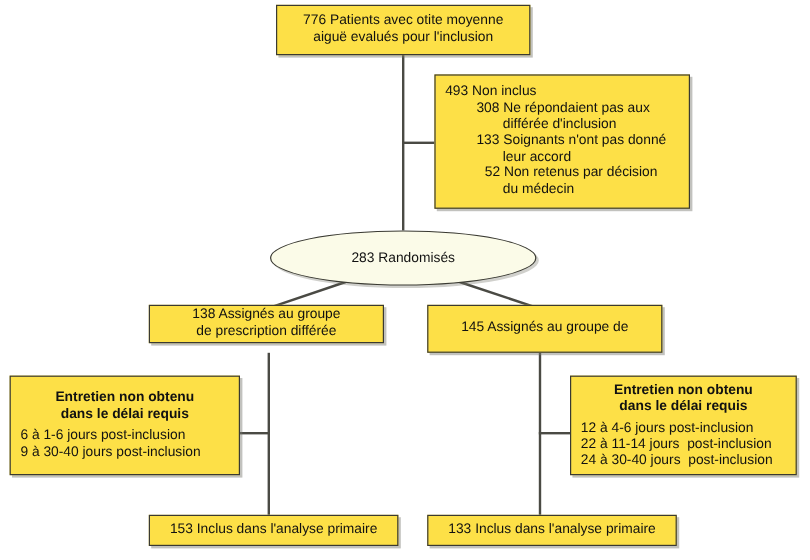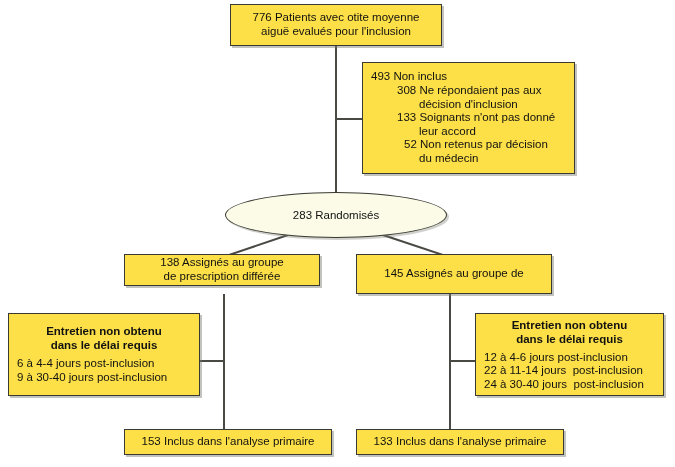--- a/index.html
+++ b/index.html
@@ -65,21 +65,21 @@
   </svg>
 
   <div class="box center pad-c" style="left:230px;top:4px;width:212px;height:42px;">
     <div class="line">776 Patients avec otite moyenne</div>
     <div class="line">aiguë evalués pour l'inclusion</div>
   </div>
 
   <div class="box left pad-l" style="left:362px;top:62px;width:213px;height:112px;">
     <div class="line">493 Non inclus</div>
     <div class="line" style="padding-left:26px;">308 Ne répondaient pas aux</div>
-    <div class="line" style="padding-left:48px;">décision d'inclusion</div>
+    <div class="line" style="padding-left:48px;">différée d'inclusion</div>
     <div class="line" style="padding-left:26px;">133 Soignants n'ont pas donné</div>
     <div class="line" style="padding-left:48px;">leur accord</div>
     <div class="line" style="padding-left:33px;">52 Non retenus par décision</div>
     <div class="line" style="padding-left:48px;">du médecin</div>
   </div>
 
   <div class="ellipse" style="left:225px;top:192px;width:222px;height:46px;">
     <div class="line">283 Randomisés</div>
   </div>
 
@@ -88,21 +88,21 @@
     <div class="line">de prescription différée</div>
   </div>
 
   <div class="box center pad-c" style="left:356px;top:254px;width:196px;height:40px;">
     <div class="line">145 Assignés au groupe de</div>
   </div>
 
   <div class="box left pad-l" style="left:8px;top:313px;width:192px;height:83px;">
     <div class="hdr">Entretien non obtenu</div>
     <div class="hdr" style="margin-bottom:5px;">dans le délai requis</div>
-    <div class="line">6 à 4-4 jours post-inclusion</div>
+    <div class="line">6 à 1-6 jours post-inclusion</div>
     <div class="line">9 à 30-40 jours post-inclusion</div>
   </div>
 
   <div class="box left pad-l" style="left:475px;top:313px;width:189px;height:83px;">
     <div class="hdr">Entretien non obtenu</div>
     <div class="hdr" style="margin-bottom:5px;">dans le délai requis</div>
     <div class="line">12 à 4-6 jours post-inclusion</div>
     <div class="line">22 à 11-14 jours  post-inclusion</div>
     <div class="line">24 à 30-40 jours  post-inclusion</div>
   </div>

